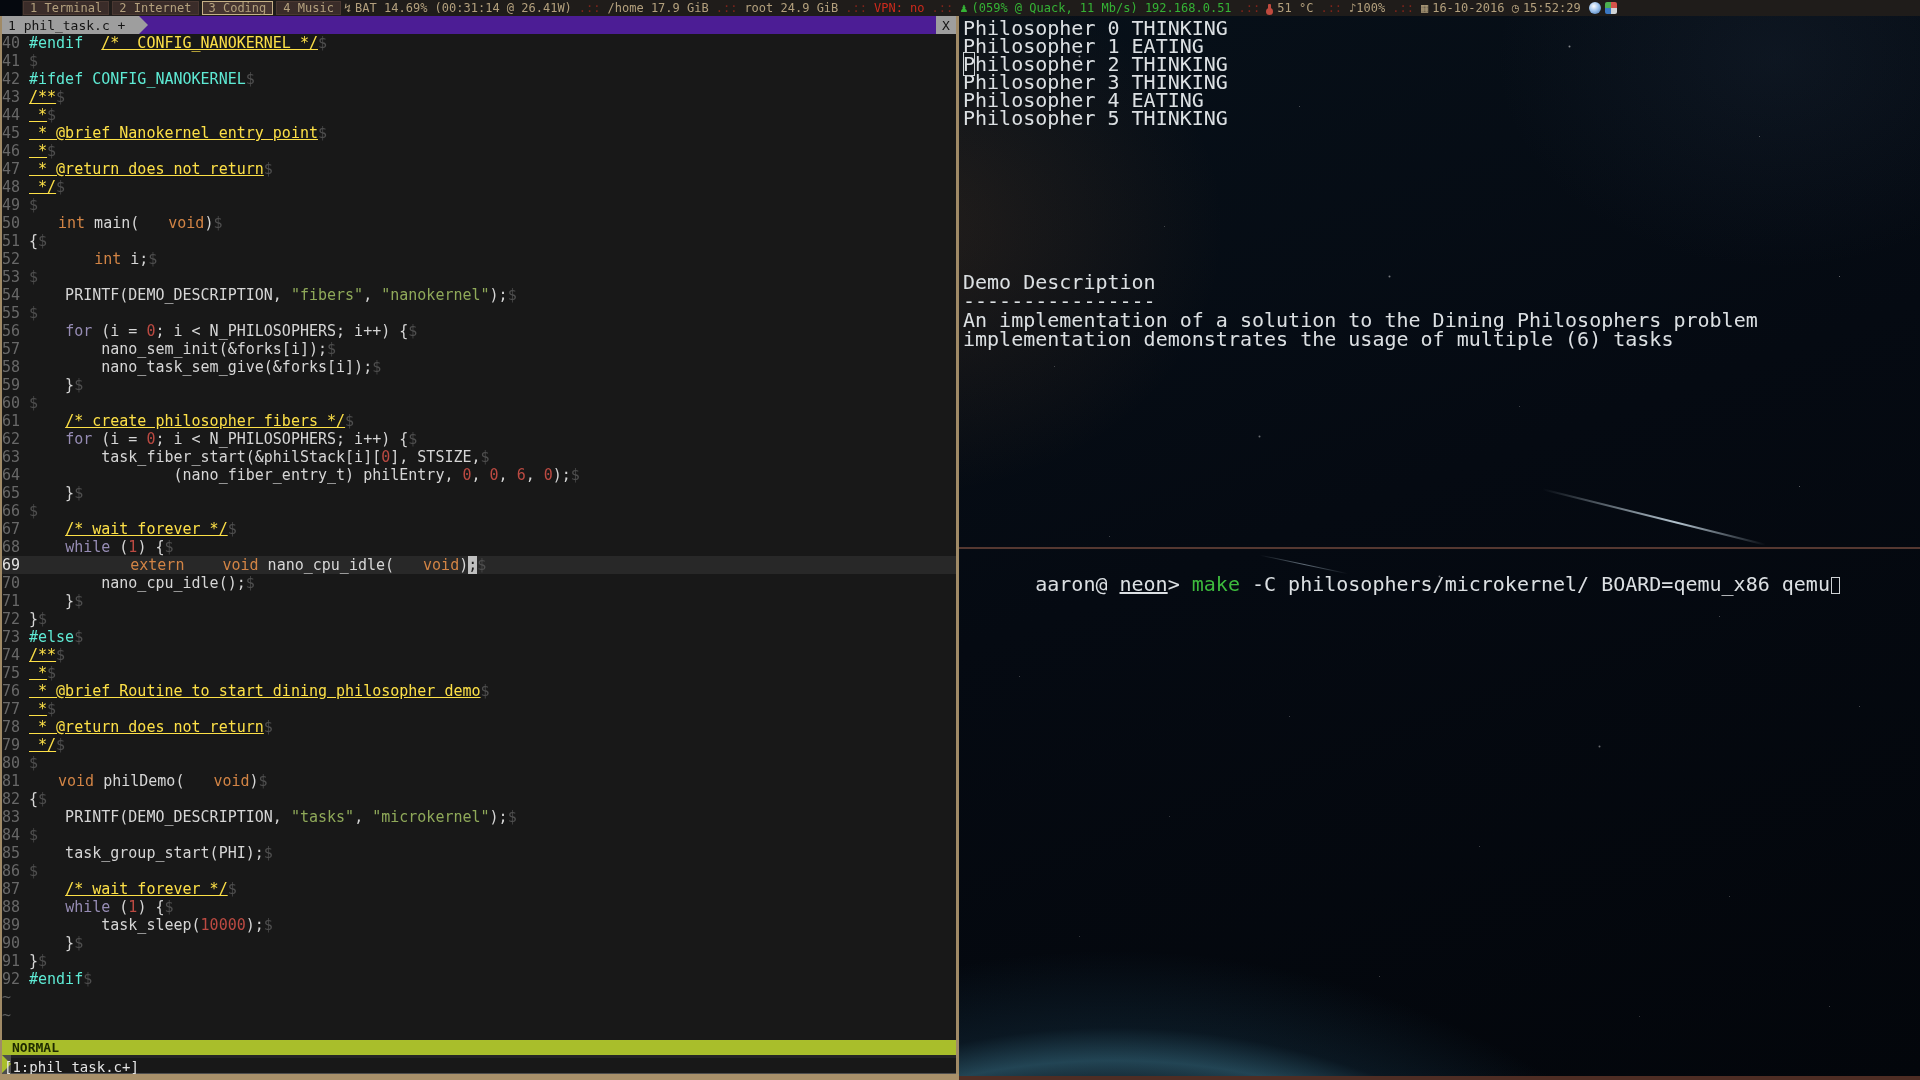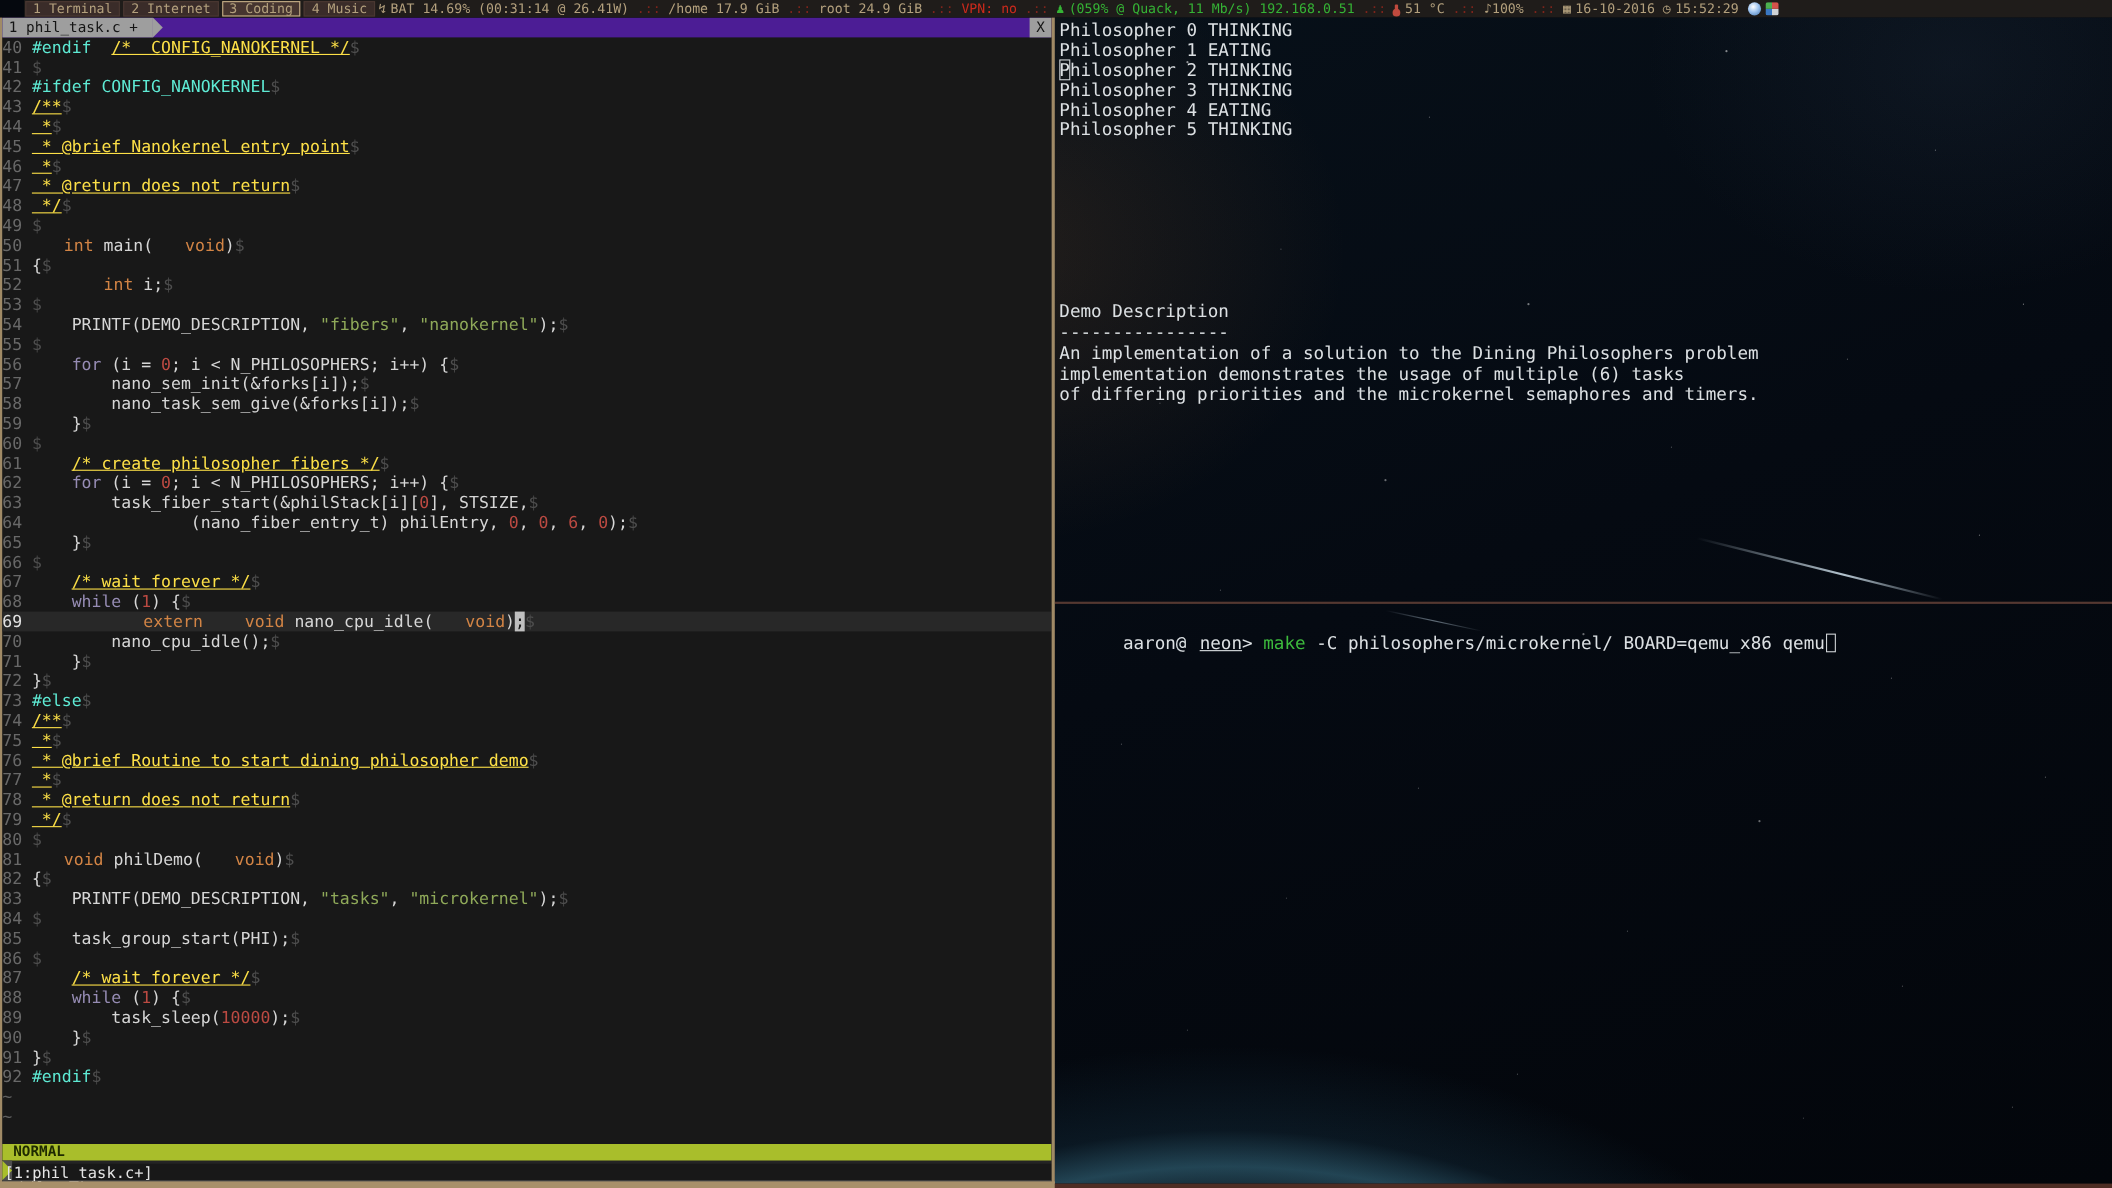--- a/index.html
+++ b/index.html
@@ -86,21 +86,21 @@
   .bufferline { height:18px; color:#e4e4e4; font-size:14px; line-height:18px; padding-left:2px; white-space:pre; }
 
   
   .v-divider { position:absolute; left:956px; top:16px; width:3px; height:1060px; background:#a08a66; }
   .bb-left { position:absolute; left:0; top:1074px; width:959px; height:6px; background:#a8906a; }
   .bb-right { position:absolute; left:959px; top:1076px; width:961px; height:4px; background:#4e2d24; }
 
   
   .right-pane {
     position:absolute; left:959px; top:16px; width:961px; height:1060px; overflow:hidden;
-    color:#dce0e3; font-size:16px;
+    color:#dce0e3; font-size:20px;
     background:
       radial-gradient(ellipse 520px 430px at -6% 20%, rgba(150,95,45,0.20), rgba(0,0,0,0) 62%),
       radial-gradient(ellipse 400px 300px at 85% 4%, rgba(70,90,120,0.12), rgba(0,0,0,0) 70%),
       radial-gradient(circle 1100px at 16% 166%, #0a121a 61.5%, rgba(80,160,190,0.40) 65%, rgba(40,95,125,0.18) 68%, rgba(0,0,0,0) 75%),
       linear-gradient(160deg, #071019 0%, #050a12 45%, #03060b 100%);
   }
   .stars { position:absolute; left:0; top:0; width:1px; height:1px; background:transparent; border-radius:50%;
     box-shadow:
       120px 40px 0 0.5px rgba(255,255,255,.55), 340px 90px 0 0 rgba(255,255,255,.35),
       610px 30px 0 0.5px rgba(255,255,255,.5), 800px 120px 0 0 rgba(255,255,255,.4),
@@ -194,21 +194,21 @@
     <div class="bufferline">[1:phil_task.c+]</div>
   </div>
 
   <div class="v-divider"></div>
 
   <div class="right-pane">
     <div class="stars"></div>
     <div class="streak1"></div>
     <div class="streak2"></div>
     <div class="phil-output"><div>Philosopher 0 THINKING</div><div>Philosopher 1 EATING</div><div><span class="hcur">P</span>hilosopher 2 THINKING</div><div>Philosopher 3 THINKING</div><div>Philosopher 4 EATING</div><div>Philosopher 5 THINKING</div></div>
-    <div class="demo-block"><div>Demo Description</div><div>----------------</div><div>An implementation of a solution to the Dining Philosophers problem</div><div>implementation demonstrates the usage of multiple (6) tasks</div><div>of differing priorities and the microkernel semaphores and timers.</div></div>
+    <div class="demo-block"><div>Demo Description</div><div>----------------</div><div>An implementation of a solution to the Dining Philosophers problem</div><div>implementation demonstrates the usage of multiple (6) tasks</div></div>
     <div class="h-separator"></div>
     <div class="prompt-line">
       <span>aaron@</span><span class="host">neon</span><span>&gt; </span><span class="cmd">make</span><span> -C philosophers/microkernel/ BOARD=qemu_x86 qemu</span><span class="hcur-block"></span>
     </div>
   </div>
 
   <div class="bb-left"></div>
   <div class="bb-right"></div>
 
 </div>

